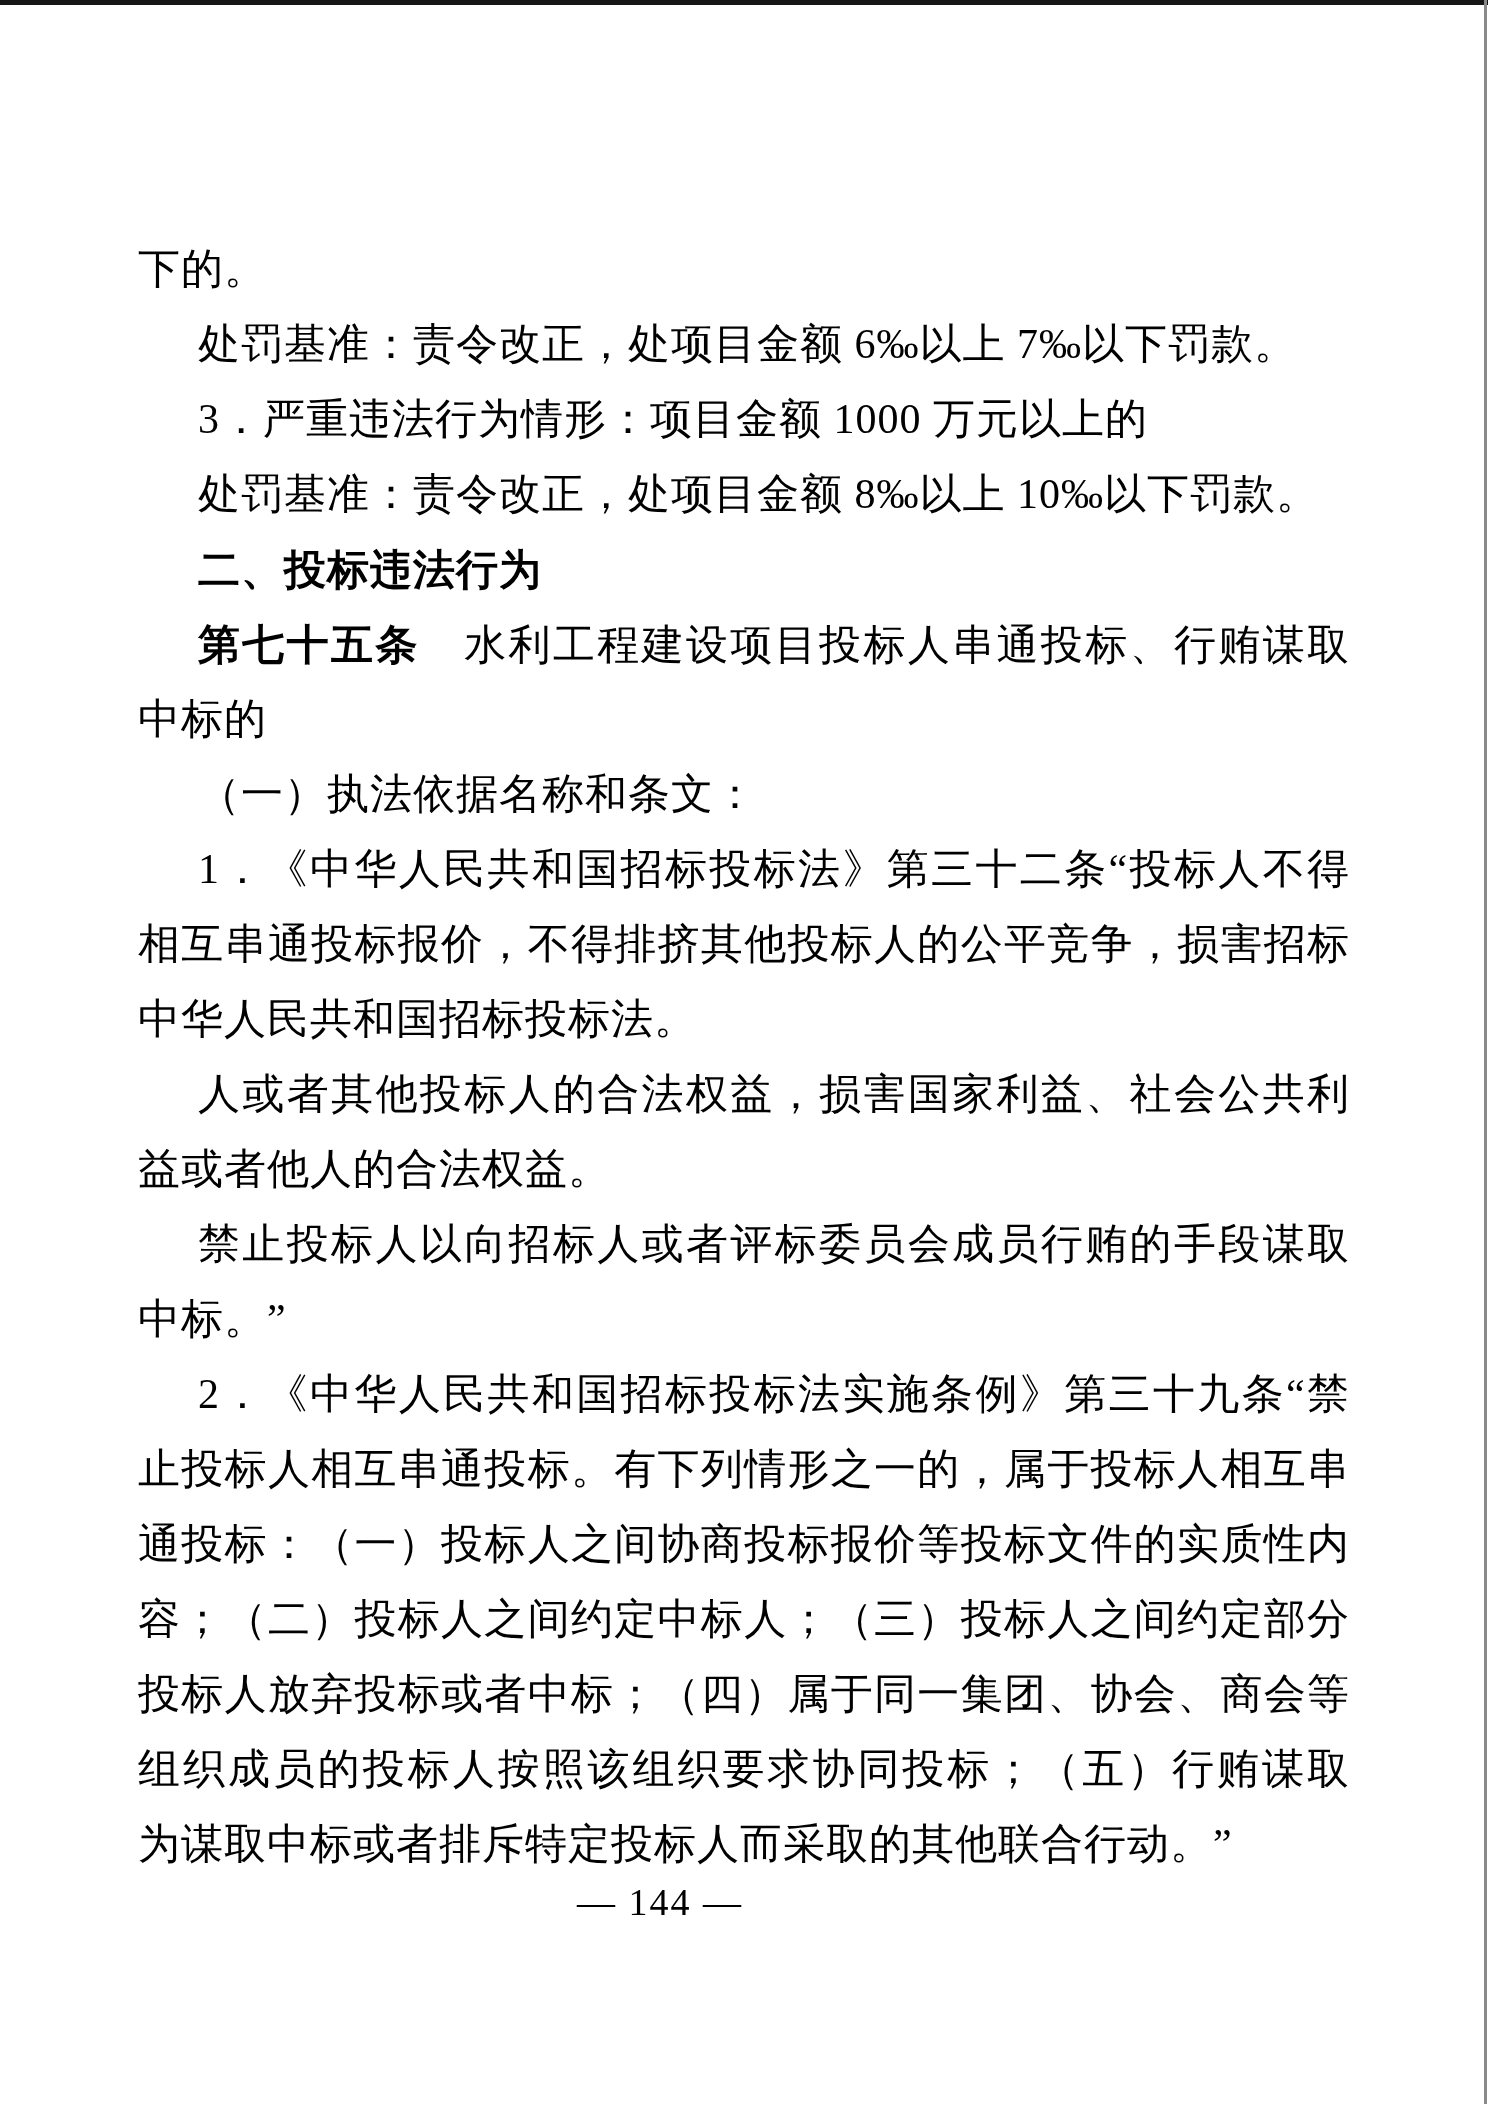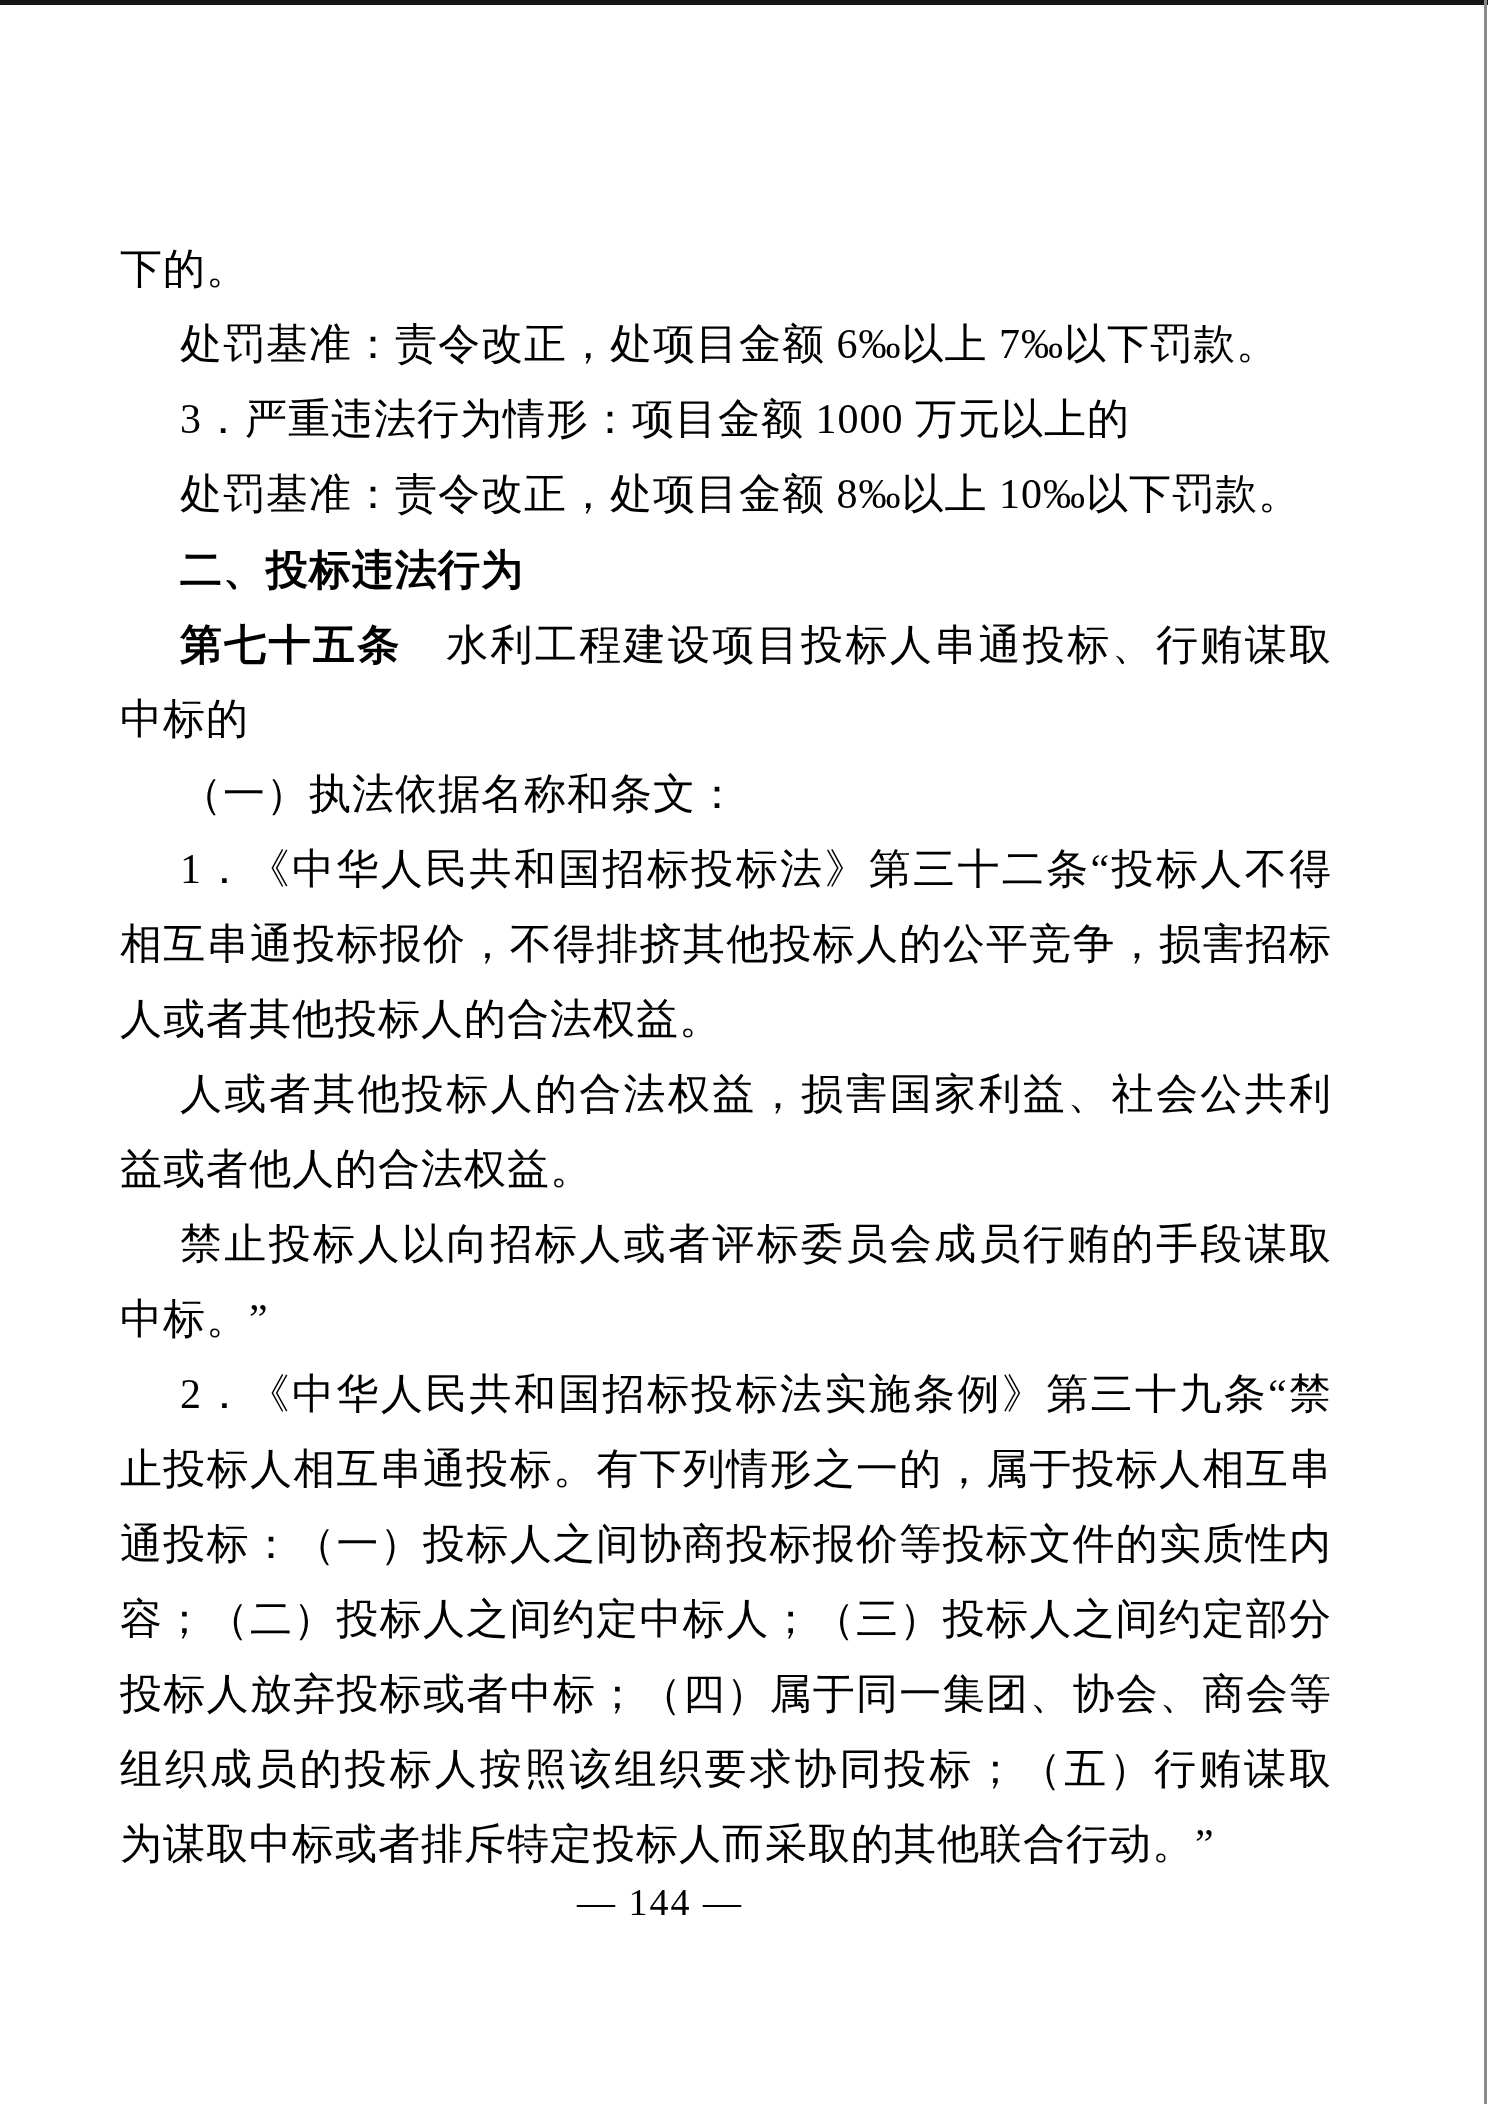--- a/index.html
+++ b/index.html
@@ -17,21 +17,21 @@
     width: 1488px; height: 5px;
     background: #161616;
   }
   .border-right {
     position: absolute; right: 1px; top: 0;
     width: 3px; height: 2104px;
     background: #8a8a8a;
   }
   .content {
     position: absolute;
-    left: 120px;
+    left: 138px;
     top: 232px;
     width: 1212px;
   }
   .ln {
     height: 75px;
     line-height: 75px;
     font-size: 42px;
     letter-spacing: 1px;
     white-space: normal;
     overflow: hidden;
@@ -72,21 +72,21 @@
     <div class="ln idt"><span class="hd-hei">二、投标违法行为</span></div>
 
     <div class="ln idt jst"><span class="hd-hei">第七十五条</span><span>　水利工程建设项目投标人串通投标、行贿谋取</span></div>
 
     <div class="ln"><span>中标的</span></div>
 
     <div class="ln idt"><span class="hd-kai">（一）执法依据名称和条文：</span></div>
 
     <div class="ln idt jst"><span>1．《中华人民共和国招标投标法》第三十二条“投标人不得</span></div>
     <div class="ln jst"><span>相互串通投标报价，不得排挤其他投标人的公平竞争，损害招标</span></div>
-    <div class="ln"><span>人或者其他投标人的合法权益。</span></div>
+    <div class="ln"><span>中华人民共和国招标投标法。</span></div>
 
     <div class="ln idt jst"><span>人或者其他投标人的合法权益，损害国家利益、社会公共利</span></div>
     <div class="ln"><span>益或者他人的合法权益。</span></div>
 
     <div class="ln idt jst"><span>禁止投标人以向招标人或者评标委员会成员行贿的手段谋取</span></div>
     <div class="ln"><span>中标。”</span></div>
 
     <div class="ln idt jst"><span>2．《中华人民共和国招标投标法实施条例》第三十九条“禁</span></div>
     <div class="ln jst"><span>止投标人相互串通投标。有下列情形之一的，属于投标人相互串</span></div>
     <div class="ln jst"><span>通投标：（一）投标人之间协商投标报价等投标文件的实质性内</span></div>

